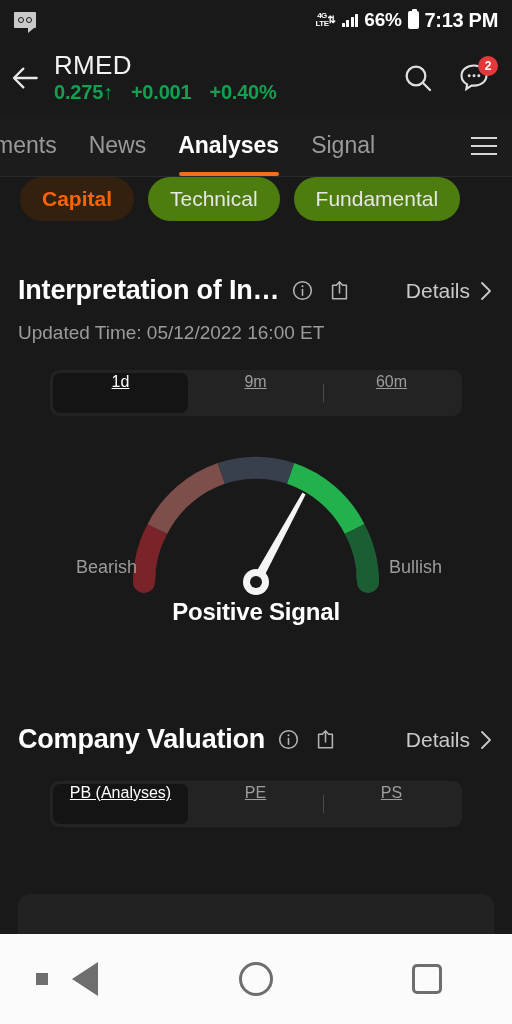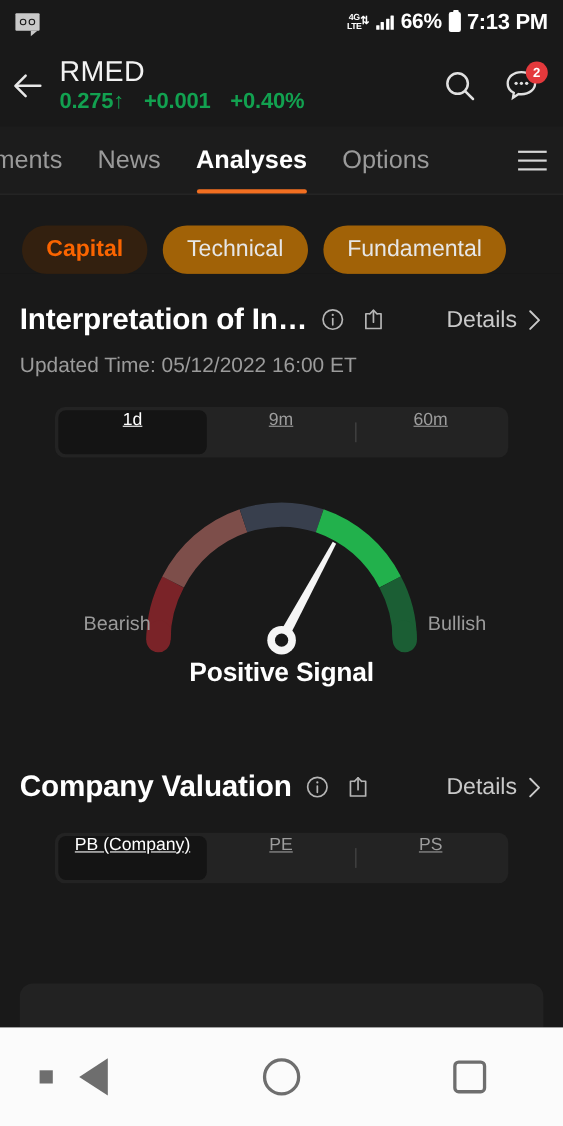--- a/index.html
+++ b/index.html
@@ -105,27 +105,27 @@
   }
   .navtab.clipped { margin-left:-22px; }
   .hamburger {
     margin-left:auto; width:56px; display:flex; flex-direction:column;
     align-items:center; justify-content:center; gap:6px; cursor:pointer;
   }
   .hamburger i { width:26px; height:2px; background:#d6d6d6; display:block; }
 
   
   .chips {
-    flex:0 0 72px; display:flex; align-items:flex-end; gap:14px;
+    flex:0 0 72px; display:flex; align-items:flex-start; gap:14px;
     padding:0 20px; background:#191919;
   }
   .chip {
     height:44px; padding:0 22px; border-radius:22px;
     display:flex; align-items:center; justify-content:center;
-    font-size:21px; color:#e6e6e6; background:#a16207; cursor:pointer;
+    font-size:21px; color:#e6e6e6; background:#4d7c0f; cursor:pointer;
     white-space:nowrap;
   }
   .chip.active { background:#33200f; color:#fa6400; font-weight:bold; }
 
   
   .body { flex:1 1 auto; background:#191919; overflow:hidden; position:relative; }
 
   .section-head {
     display:flex; padding:0 18px; margin-top:26px;
   }
@@ -267,21 +267,21 @@
     <div class="navtab clipped">
       <span>ments</span>
     </div>
     <div class="navtab">
       <span>News</span>
     </div>
     <div class="navtab active">
       <span>Analyses</span>
     </div>
     <div class="navtab">
-      <span>Options</span>
+      <span>Signal</span>
     </div>
     <div class="hamburger">
       <i></i>
         <i></i>
         <i></i>
     </div>
   </div>
 
   <div class="chips">
     <div class="chip active">
@@ -358,21 +358,21 @@
           <path d="M 146.6 136.2 L 196.5 50.5 L 199.6 52.4 L 153.4 143.8 Z" fill="#f5f5f5"></path>
           <circle cx="150" cy="140" r="13" fill="#f5f5f5"></circle>
           <circle cx="150" cy="140" r="6" fill="#191919"></circle>
         </g>
       </svg>
       <div class="gauge-label left">Bearish</div>
       <div class="gauge-label right">Bullish</div>
       <div class="signal-text">Positive Signal</div>
     </div>
 
-    <div class="section-head" style="margin-top:28px;">
+    <div class="section-head" style="margin-top:52px;">
       <div class="section-title">Company Valuation</div>
       <div class="head-icon">
         <svg width="23" height="23" viewBox="0 0 24 24" fill="none" stroke="#b5b5b5" stroke-width="1.6">
           <circle cx="12" cy="12" r="9.2"></circle>
           <line x1="12" y1="11" x2="12" y2="17" stroke-linecap="round"></line>
           <circle cx="12" cy="7.6" r="1.05" fill="#b5b5b5" stroke="none"></circle>
         </svg>
       </div>
       <div class="head-icon share">
         <svg width="23" height="23" viewBox="0 0 24 24" fill="none" stroke="#b5b5b5" stroke-width="1.6" stroke-linecap="round" stroke-linejoin="round">
@@ -385,21 +385,21 @@
         <span>Details</span>
         <svg width="16" height="22" viewBox="0 0 12 22" fill="none" stroke="#c9c9c9" stroke-width="1.8" stroke-linecap="round" stroke-linejoin="round">
           <polyline points="2,3 10,11 2,19"></polyline>
         </svg>
       </div>
     </div>
 
     <div class="seg-wrap">
       <div class="segmented">
         <div class="seg active">
-          <span>PB (Company)</span>
+          <span>PB (Analyses)</span>
         </div>
         <div class="seg">
           <span>PE</span>
         </div>
         <div class="seg-div"></div>
         <div class="seg">
           <span>PS</span>
         </div>
       </div>
     </div>

